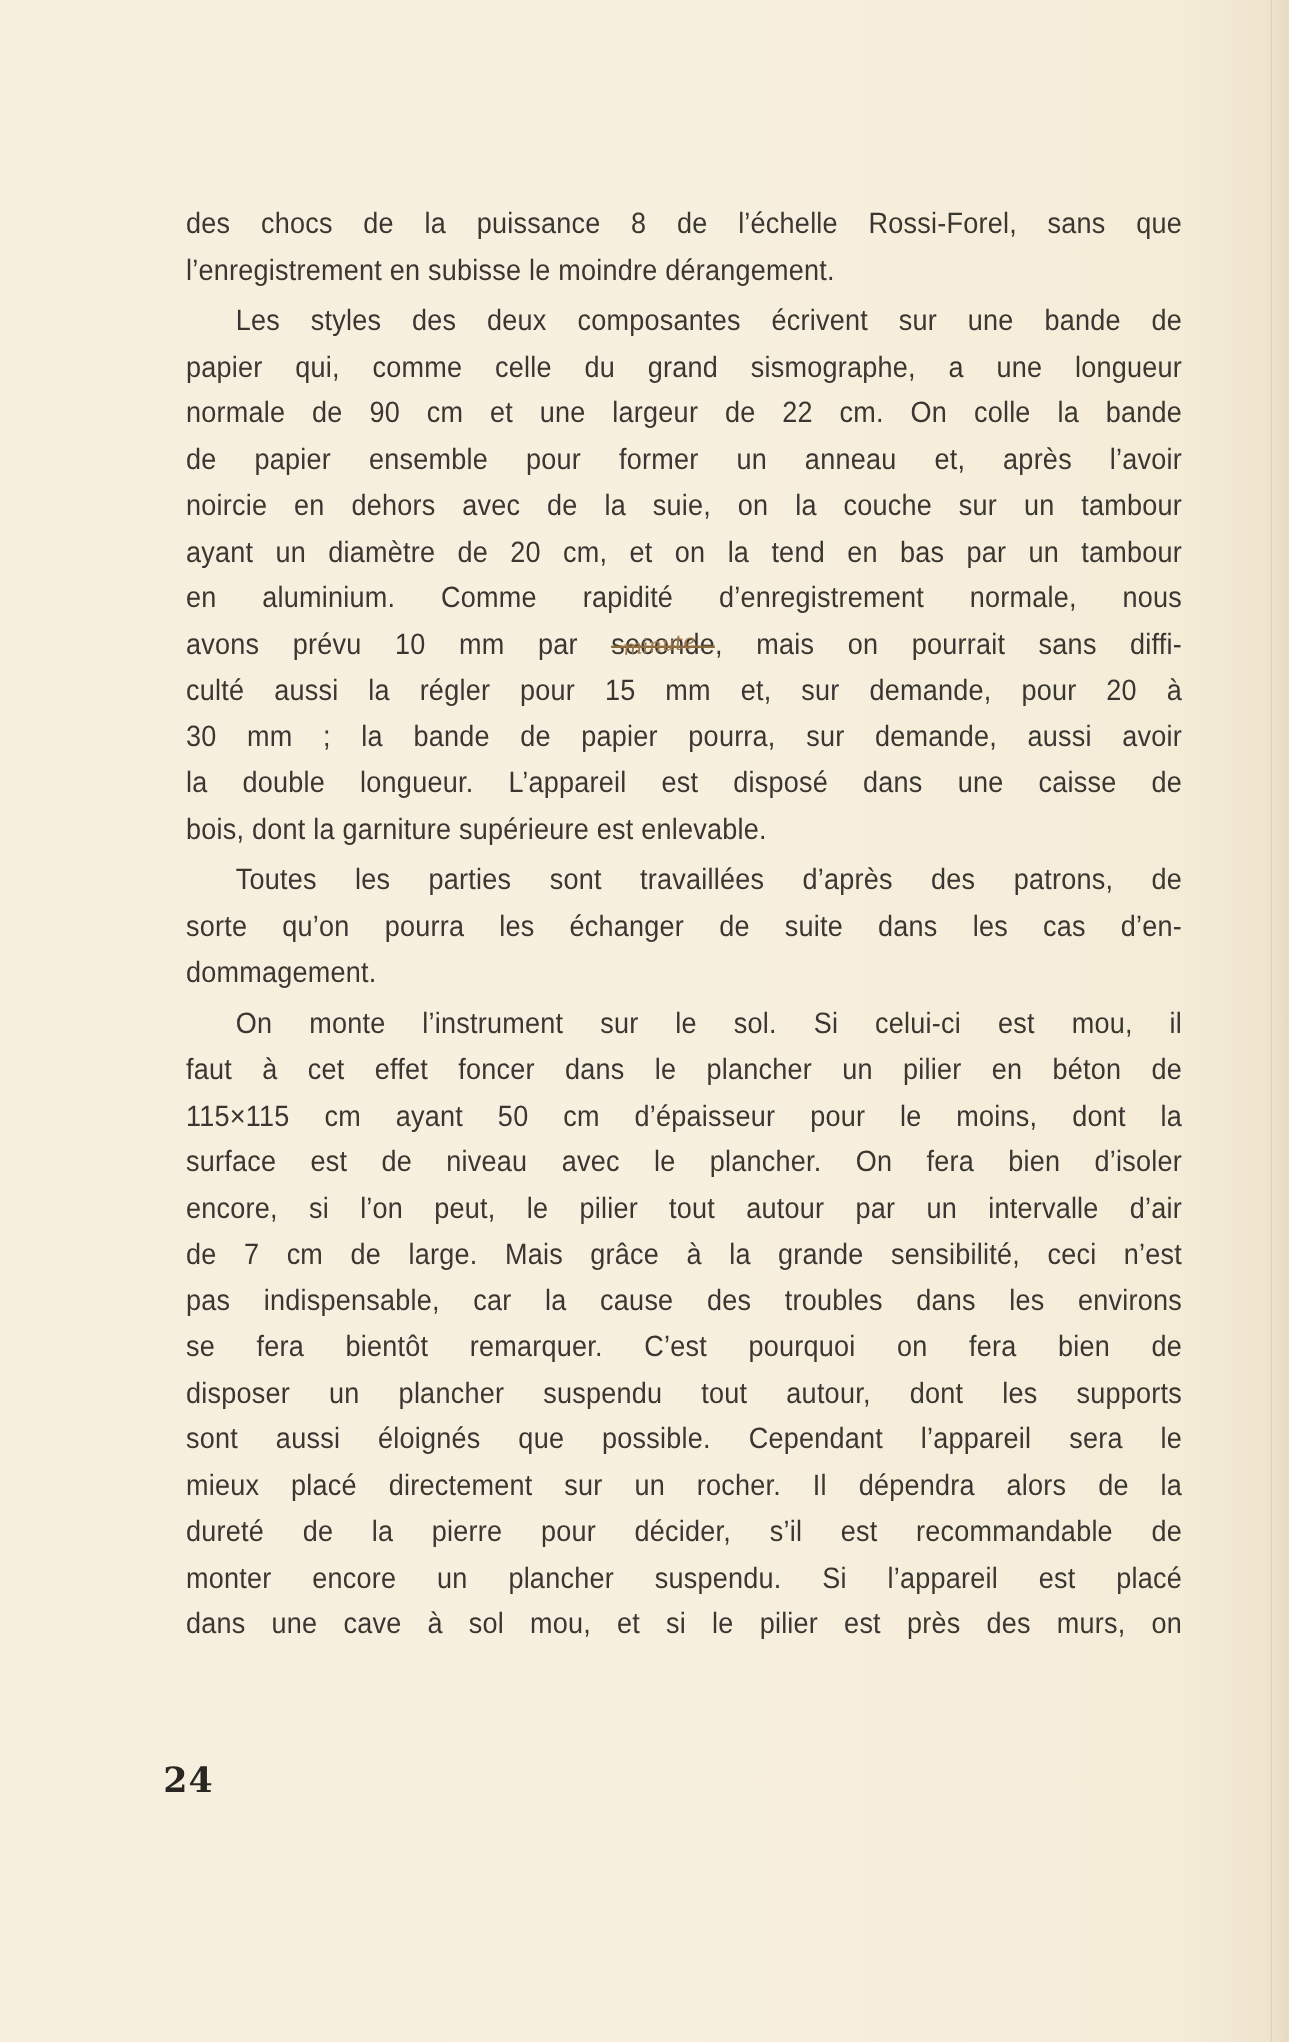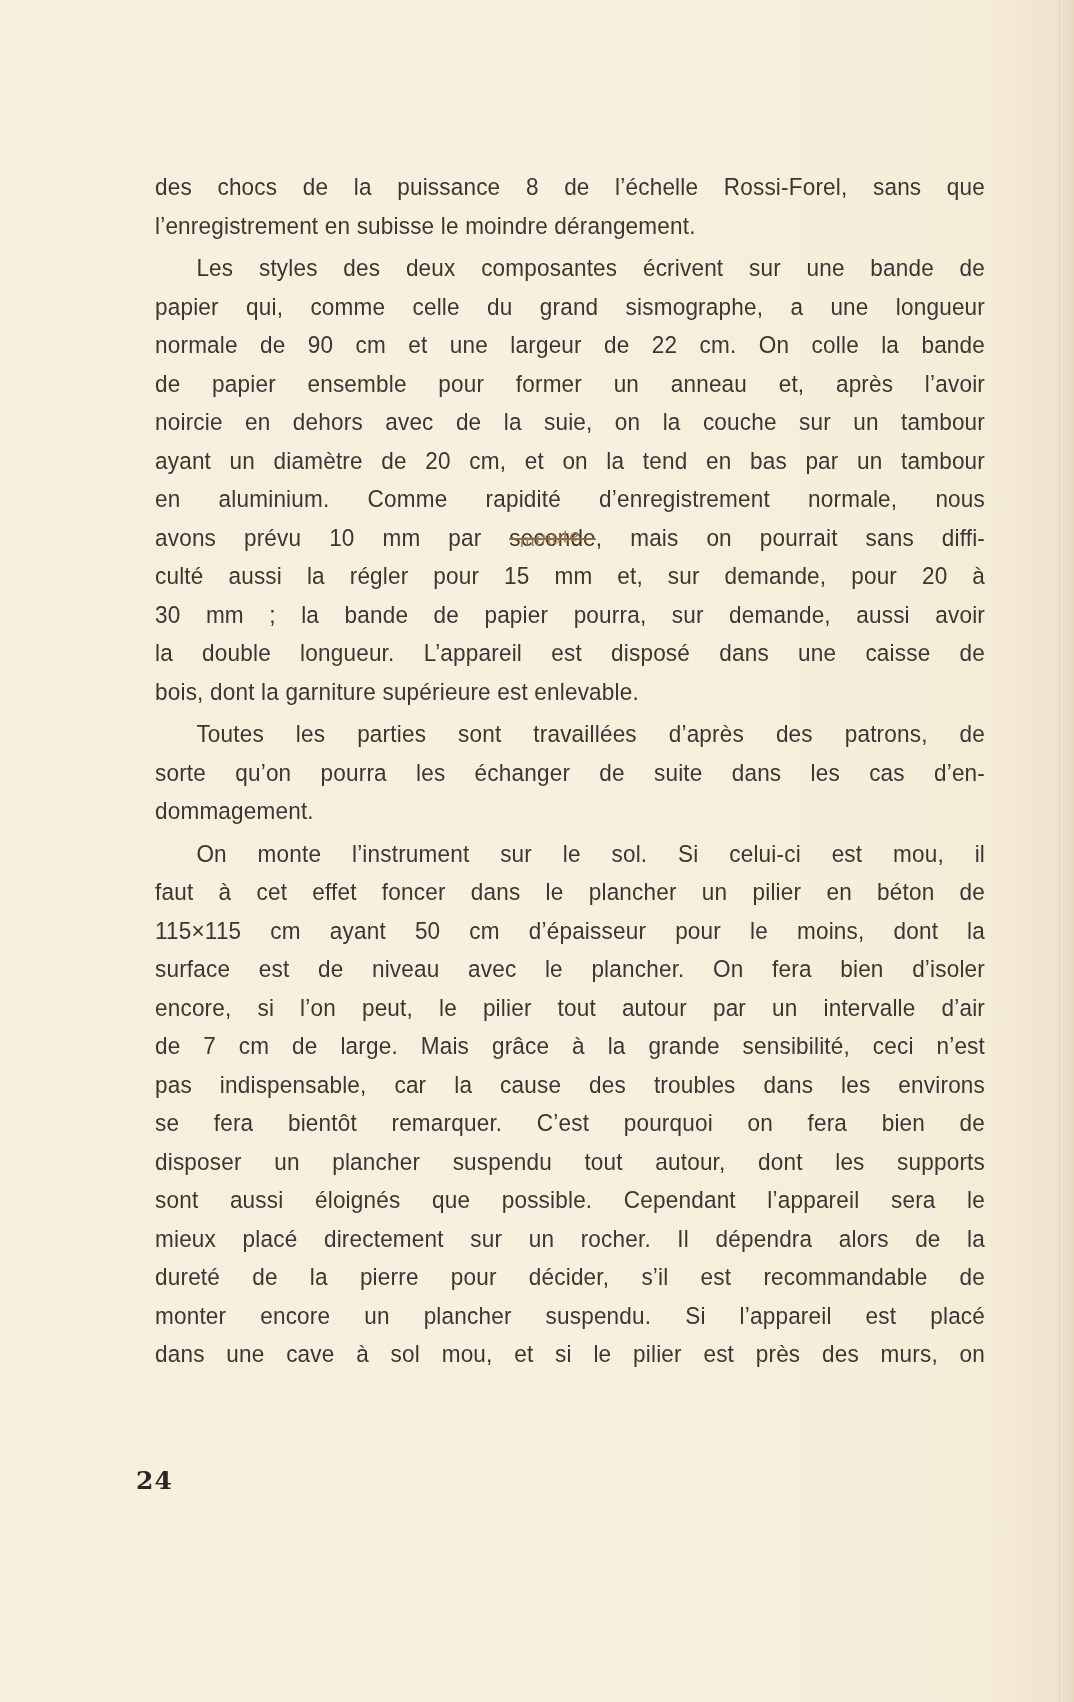--- a/index.html
+++ b/index.html
@@ -41,21 +41,21 @@
       border-top: 2px solid #8a6a3f;
     }
     .annot {
       position: absolute; left: 519px; top: 528px;
       color: #9a7448; font-family: "DejaVu Serif", serif; font-style: italic;
       font-size: 17px; transform: rotate(-6deg);
     }
     .pagenum {
       position: absolute; left: 136px; top: 1466px;
       font-family: "DejaVu Serif", serif; font-weight: bold;
-      font-size: 25px; color: #2a2622; letter-spacing: 1px;
+      font-size: 29px; color: #2a2622; letter-spacing: 1px;
     }
   </style>
 </head>
 <body>
 
 <div class="page">
   <div class="edge"></div>
 
   <div class="text">
 

